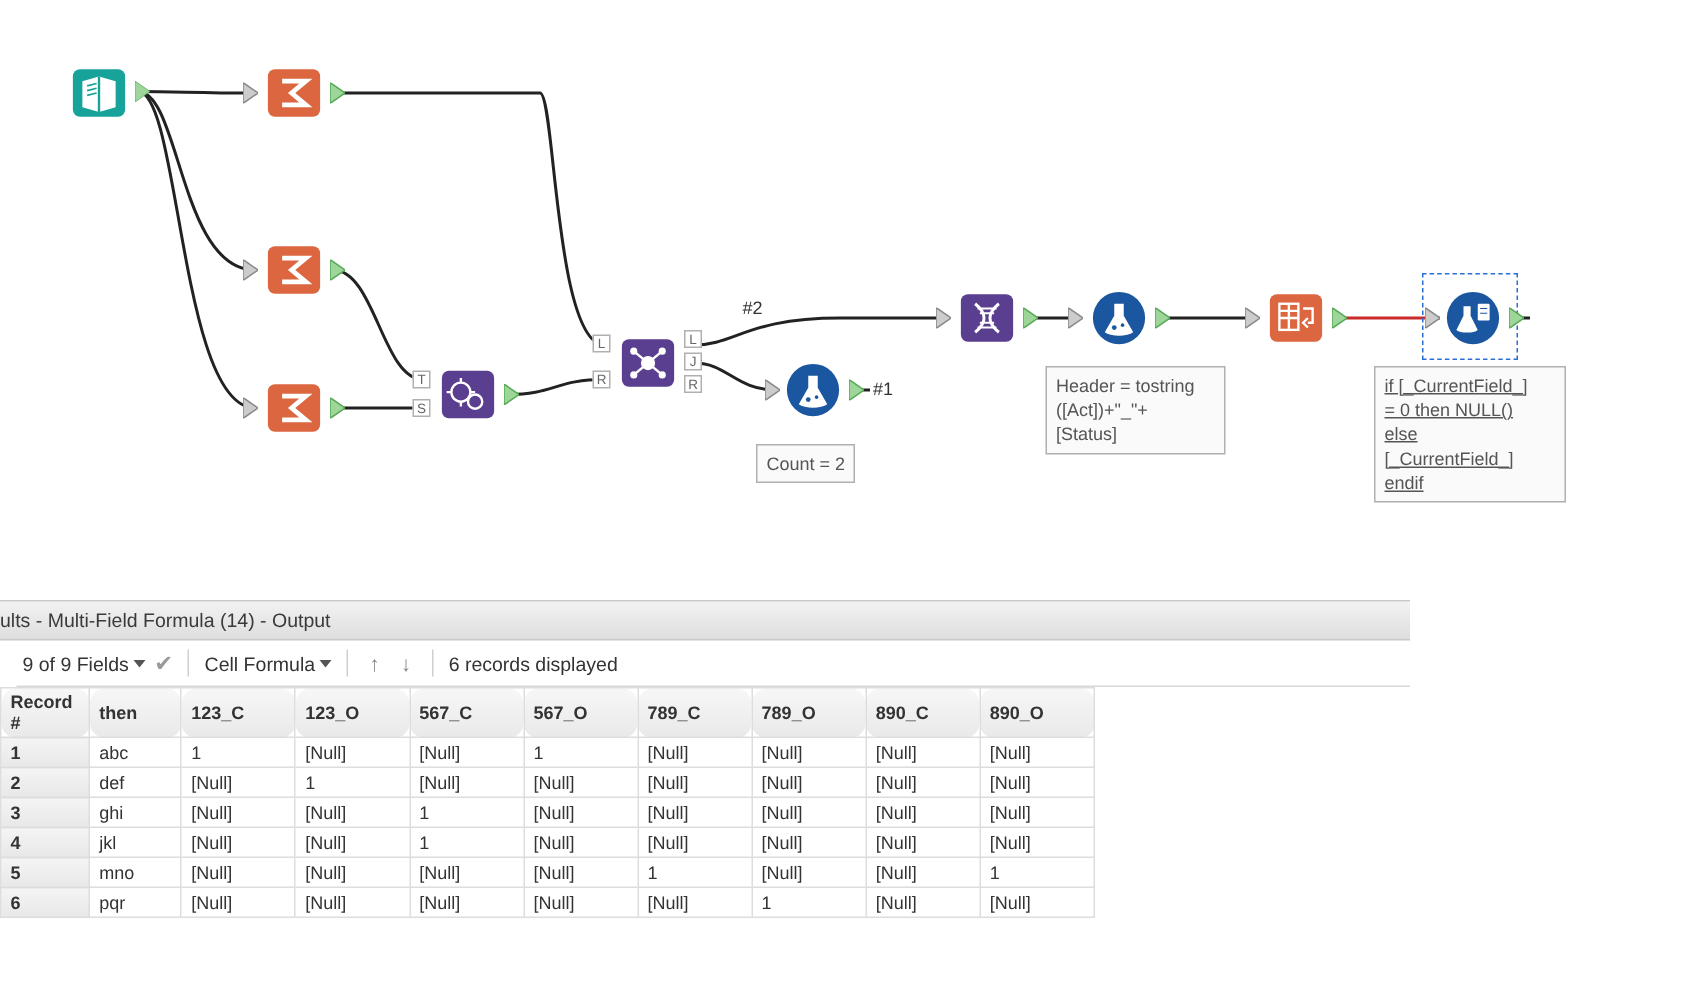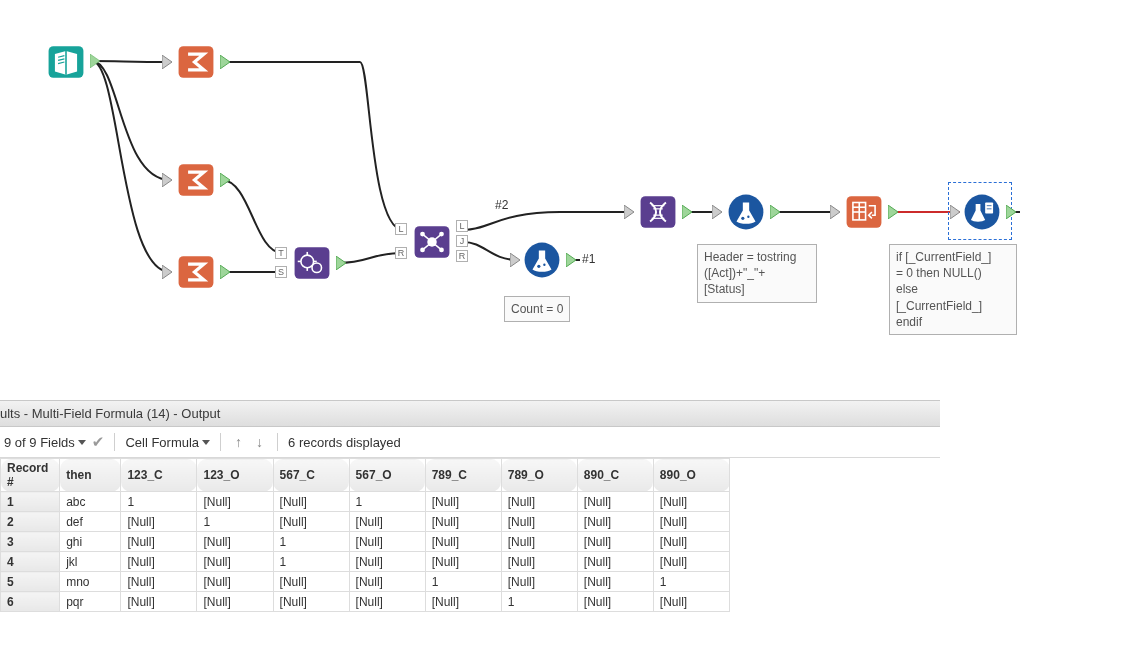--- a/index.html
+++ b/index.html
@@ -76,20 +76,21 @@
     color: #3a3a3a;
   }
   .results-toolbar {
     display: flex;
     align-items: center;
     gap: 6px;
     padding: 6px 4px;
     border-bottom: 1px solid #d8d8d8;
     font-size: 13px;
     color: #333;
+    margin-left: 11px;
   }
   .toolbar-divider {
     width: 1px;
     height: 18px;
     background: #cfcfcf;
     margin: 0 4px;
   }
   .toolbar-btn {
     color: #888;
     font-size: 14px;
@@ -305,21 +306,21 @@
   </div>
   <div class="anchor" style="left:566px;top:253px;">
     <svg viewBox="0 0 10 14">
         <polygon points="0,0 10,7 0,14" fill="#9ed69a" stroke="#5a5"></polygon>
       </svg>
   </div>
 
   <div class="inline-label" style="left:495px;top:198px;">#2</div>
   <div class="inline-label" style="left:582px;top:252px;">#1</div>
 
-  <div class="annotation" style="left:504px;top:296px;">Count = 0</div>
+  <div class="annotation" style="left:504px;top:296px;">Count = 2</div>
 
   <div class="anchor" style="left:624px;top:205px;">
     <svg viewBox="0 0 10 14">
         <polygon points="0,0 10,7 0,14" fill="#ccc" stroke="#888"></polygon>
       </svg>
   </div>
   <div class="tool" style="left:634px;top:188px;">
     <svg viewBox="0 0 48 48">
         <rect x="2" y="4" width="44" height="40" rx="6" fill="#5a3e8f"></rect>
       <path d="M14 12 C24 20 24 28 14 36 M34 12 C24 20 24 28 34 36" stroke="#fff" stroke-width="2.5" fill="none"></path>
@@ -393,21 +394,21 @@
       <line x1="30" y1="16" x2="36" y2="16" stroke="#1b56a0"></line>
       <line x1="30" y1="20" x2="36" y2="20" stroke="#1b56a0"></line>
     </svg>
   </div>
   <div class="anchor" style="left:1006px;top:205px;">
     <svg viewBox="0 0 10 14">
         <polygon points="0,0 10,7 0,14" fill="#9ed69a" stroke="#5a5"></polygon>
       </svg>
   </div>
 
-  <div class="annotation" style="left:889px;top:244px;width:128px;">if [_CurrentField_]
+  <div class="annotation" style="left:916px;top:244px;width:128px;text-decoration:underline;">if [_CurrentField_]
 = 0 then NULL()
 else
 [_CurrentField_]
 endif</div>
 
 </div>
 
 <div class="results-panel">
   <div class="results-title">ults - Multi-Field Formula (14) - Output</div>
 

